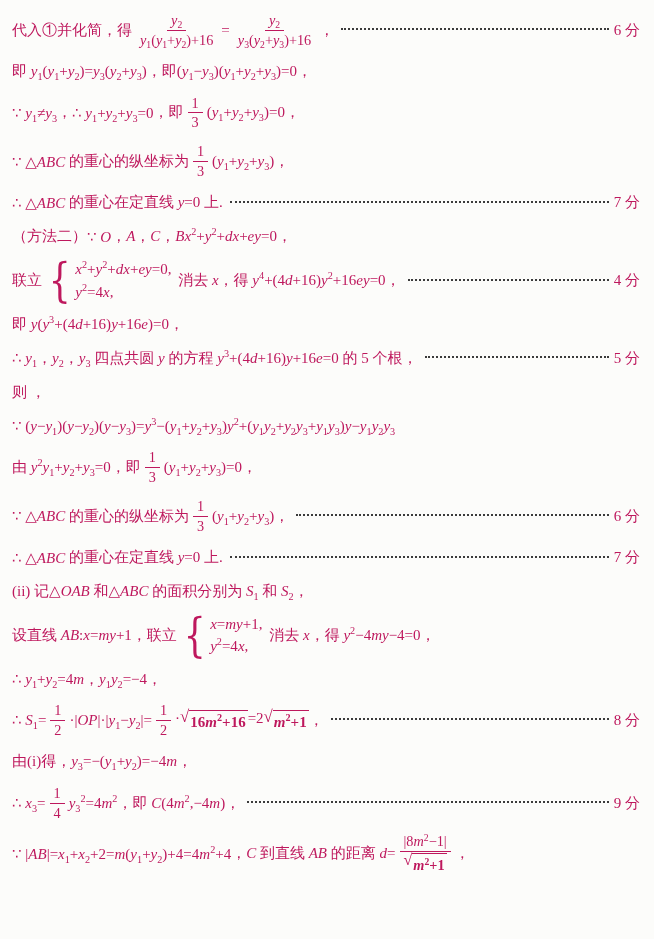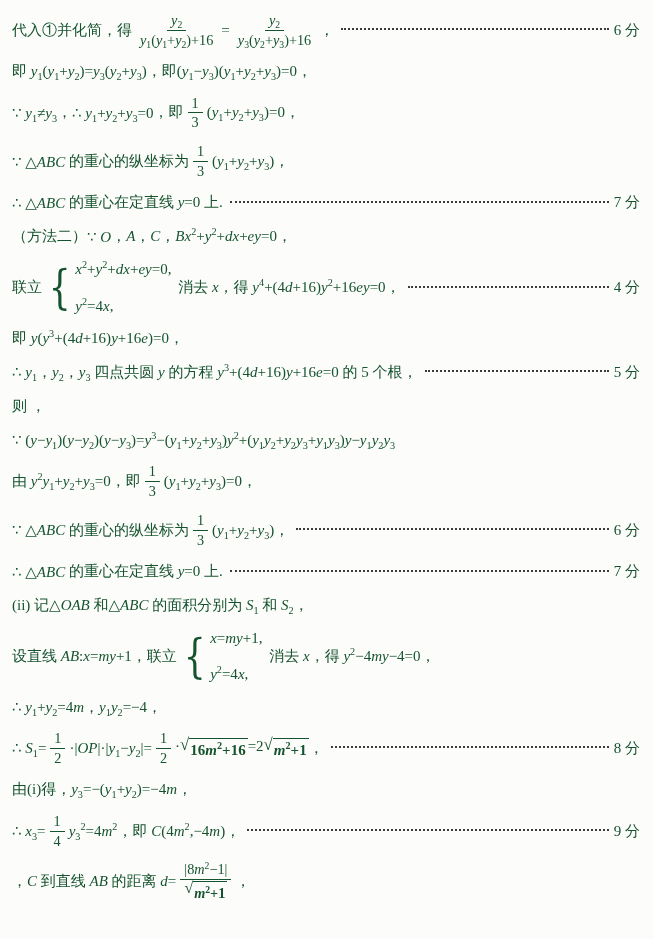--- a/index.html
+++ b/index.html
@@ -1,18 +1,18 @@
 <!DOCTYPE html>
 <html><head>
 <meta charset="utf-8">
 <style>
   html,body{margin:0;padding:0;background:#e9e9e7;}
   .doc{
     width:654px;height:939px;box-sizing:border-box;overflow:hidden;
-    background:#fcfcfa;color:#14532d;
+    background:#fcfcfa;color:#be185d;
     font-family:"Liberation Serif","DejaVu Serif",serif;
     font-size:15px;
     padding:12px 14px 0 12px;
   }
   .line{
     display:flex;align-items:center;flex-wrap:nowrap;
     min-height:22px;margin-bottom:12px;
   }
   .ctext,.math,.score{white-space:pre;}
   i{font-style:italic;font-family:"Liberation Serif","DejaVu Serif",serif;}
@@ -28,21 +28,21 @@
   .frac .den{padding:1px 4px 0 4px;}
   .sqrt{display:inline-flex;align-items:flex-start;}
   .rsign{line-height:1;font-size:1.12em;transform:translateY(-1px);}
   .rad{border-top:1px solid currentColor;padding:3px 2px 0 1px;font-weight:bold;}
   .cases{display:inline-flex;align-items:center;margin:0 3px;}
   .brace{
     font-family:"DejaVu Serif",serif;font-weight:300;
     font-size:46px;line-height:0.85;transform:scaleX(0.75);
     margin-right:1px;
   }
-  .rows{display:inline-flex;flex-direction:column;gap:18px;}
+  .rows{display:inline-flex;flex-direction:column;gap:4px;}
   .crow{line-height:1.25;white-space:pre;}
   .dots{
     flex:1 1 auto;min-width:26px;align-self:center;height:0;
     margin:0 5px 0 7px;border-bottom:2px dotted #3b3b3b;
     transform:translateY(-1px);
   }
 </style>
 </head>
 <body>
 
@@ -248,20 +248,21 @@
         <span class="den">4</span>
       </span>
       <span class="math"><i>y</i><sub>3</sub><sup>2</sup>=4<i>m</i><sup>2</sup></span>
       <span class="ctext">，即 </span>
       <span class="math"><i>C</i>(4<i>m</i><sup>2</sup>,−4<i>m</i>)</span>
       <span class="ctext">，</span>
       <span class="dots"></span>
       <span class="score">9 分</span>
     </div>
     <div class="line">
+      <span class="math">∵ |<i>AB</i>|=<i>x</i><sub>1</sub>+<i>x</i><sub>2</sub>+2=<i>m</i>(<i>y</i><sub>1</sub>+<i>y</i><sub>2</sub>)+4=4<i>m</i><sup>2</sup>+4</span>
       <span class="ctext">，</span>
       <span class="math"><i>C</i></span>
       <span class="ctext"> 到直线 </span>
       <span class="math"><i>AB</i></span>
       <span class="ctext"> 的距离 </span>
       <span class="math"><i>d</i>=</span>
       <span class="frac">
         <span class="num">|8<i>m</i><sup>2</sup>−1|</span>
         <span class="den"><span class="sqrt">
             <span class="rsign">√</span>

